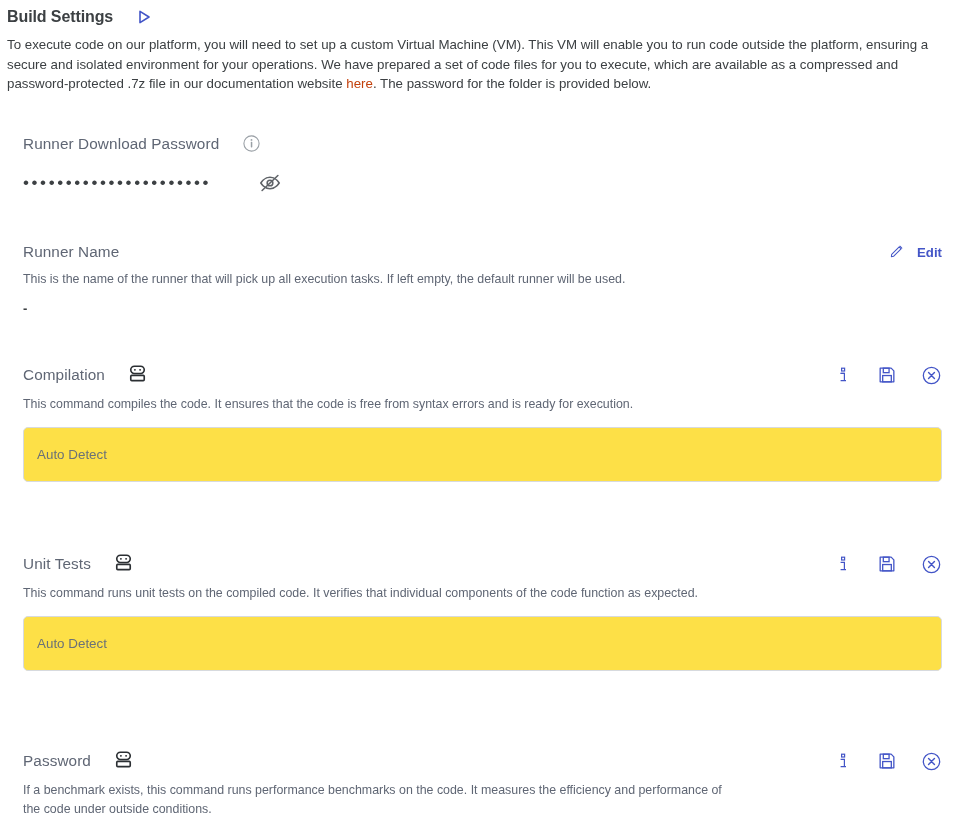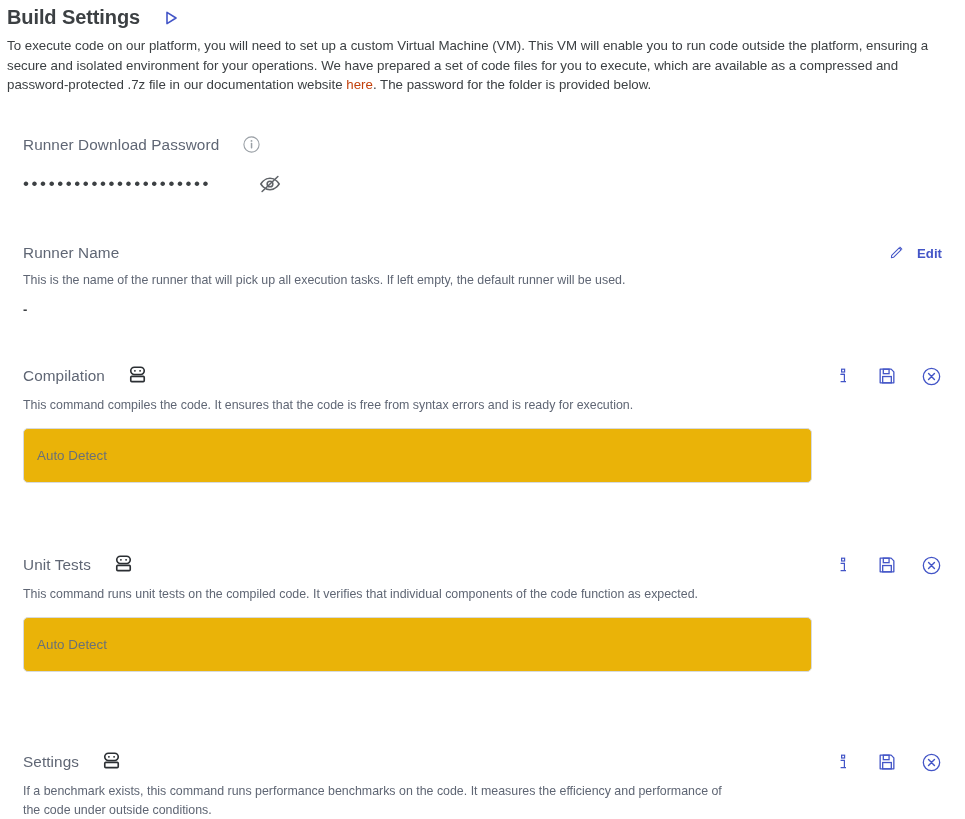--- a/index.html
+++ b/index.html
@@ -18,21 +18,21 @@
   }
 
   
   .page-header {
     display: flex;
     align-items: center;
     gap: 20px;
     padding: 6px 0 0 7px;
   }
   .page-title {
-    font-size: 20px;
+    font-size: 16px;
     font-weight: bold;
     color: #3c4043;
     letter-spacing: -0.1px;
   }
   .play-btn {
     display: inline-flex;
     align-items: center;
     justify-content: center;
     width: 22px;
     height: 22px;
@@ -160,25 +160,25 @@
     cursor: pointer;
     display: inline-flex;
     align-items: center;
     justify-content: center;
     width: 22px;
     height: 22px;
     color: #4355c7;
   }
   .cmd-input {
     margin-top: 13px;
-    width: 789px;
+    width: 919px;
     height: 55px;
     border: 1px solid #d7dade;
     border-radius: 5px;
-    background: #eab308;
+    background: #fde047;
     padding: 0 13px;
     font-family: "Liberation Sans", sans-serif;
     font-size: 13.4px;
     color: #3c4043;
     outline: none;
   }
   .cmd-input::placeholder { color: #6b7177; opacity: 1; }
 </style>
 </head>
 <body>
@@ -309,21 +309,21 @@
       </button>
     </div>
   </div>
   <div class="section-desc">This command runs unit tests on the compiled code. It verifies that individual components of the code function as expected.</div>
   <input class="cmd-input" type="text" placeholder="Auto Detect" style="">
 </div>
 
 <div class="section" id="benchmark-section">
   <div class="section-head">
     <div class="section-head-left">
-      <span class="section-title">Settings</span>
+      <span class="section-title">Password</span>
       <span>
         <svg width="19" height="19" viewBox="0 0 22 22" aria-hidden="true">
           <rect x="3.2" y="2.6" width="15.6" height="8.4" rx="4.2" fill="none" stroke="#2b2f33" stroke-width="1.9"></rect>
           <circle cx="8" cy="6.8" r="1.15" fill="#2b2f33"></circle>
           <circle cx="14" cy="6.8" r="1.15" fill="#2b2f33"></circle>
           <rect x="3.2" y="13.2" width="15.6" height="6" rx="1.2" fill="none" stroke="#2b2f33" stroke-width="1.9"></rect>
         </svg>
       </span>
     </div>
     <div class="cmd-actions">

